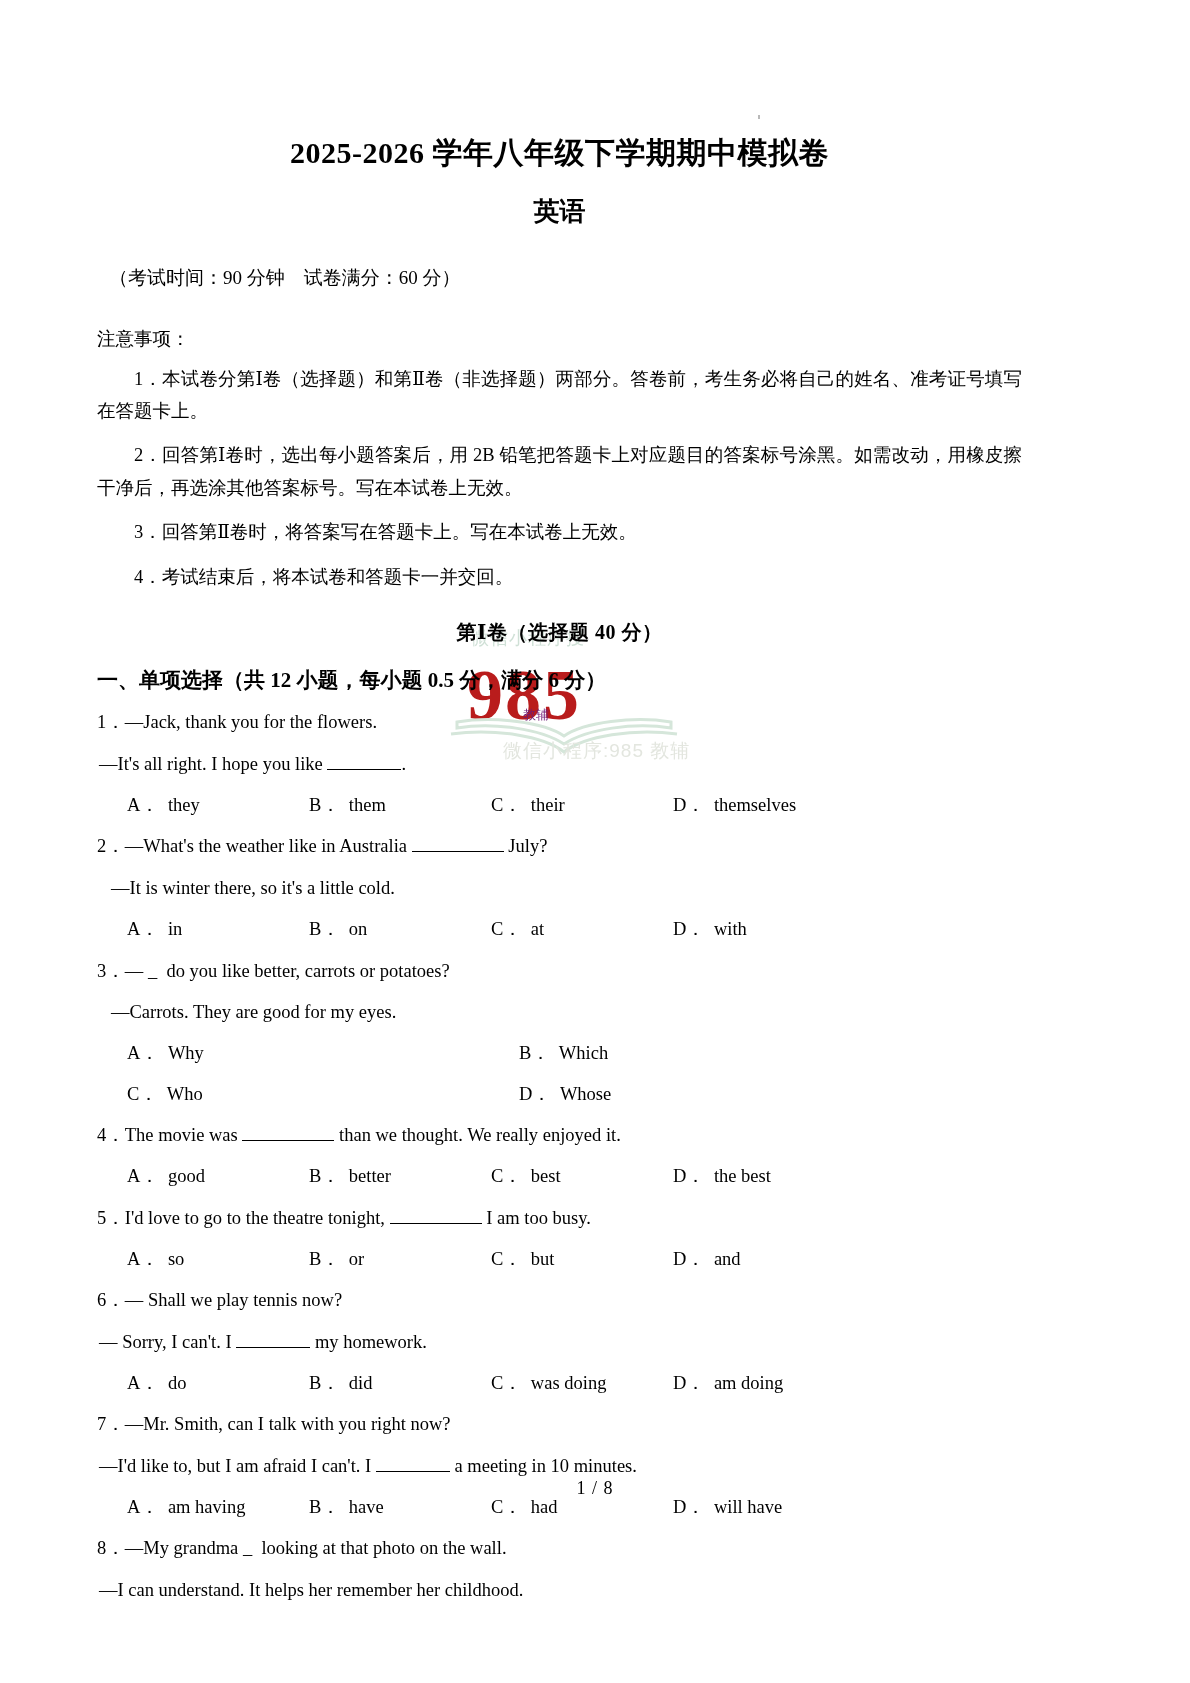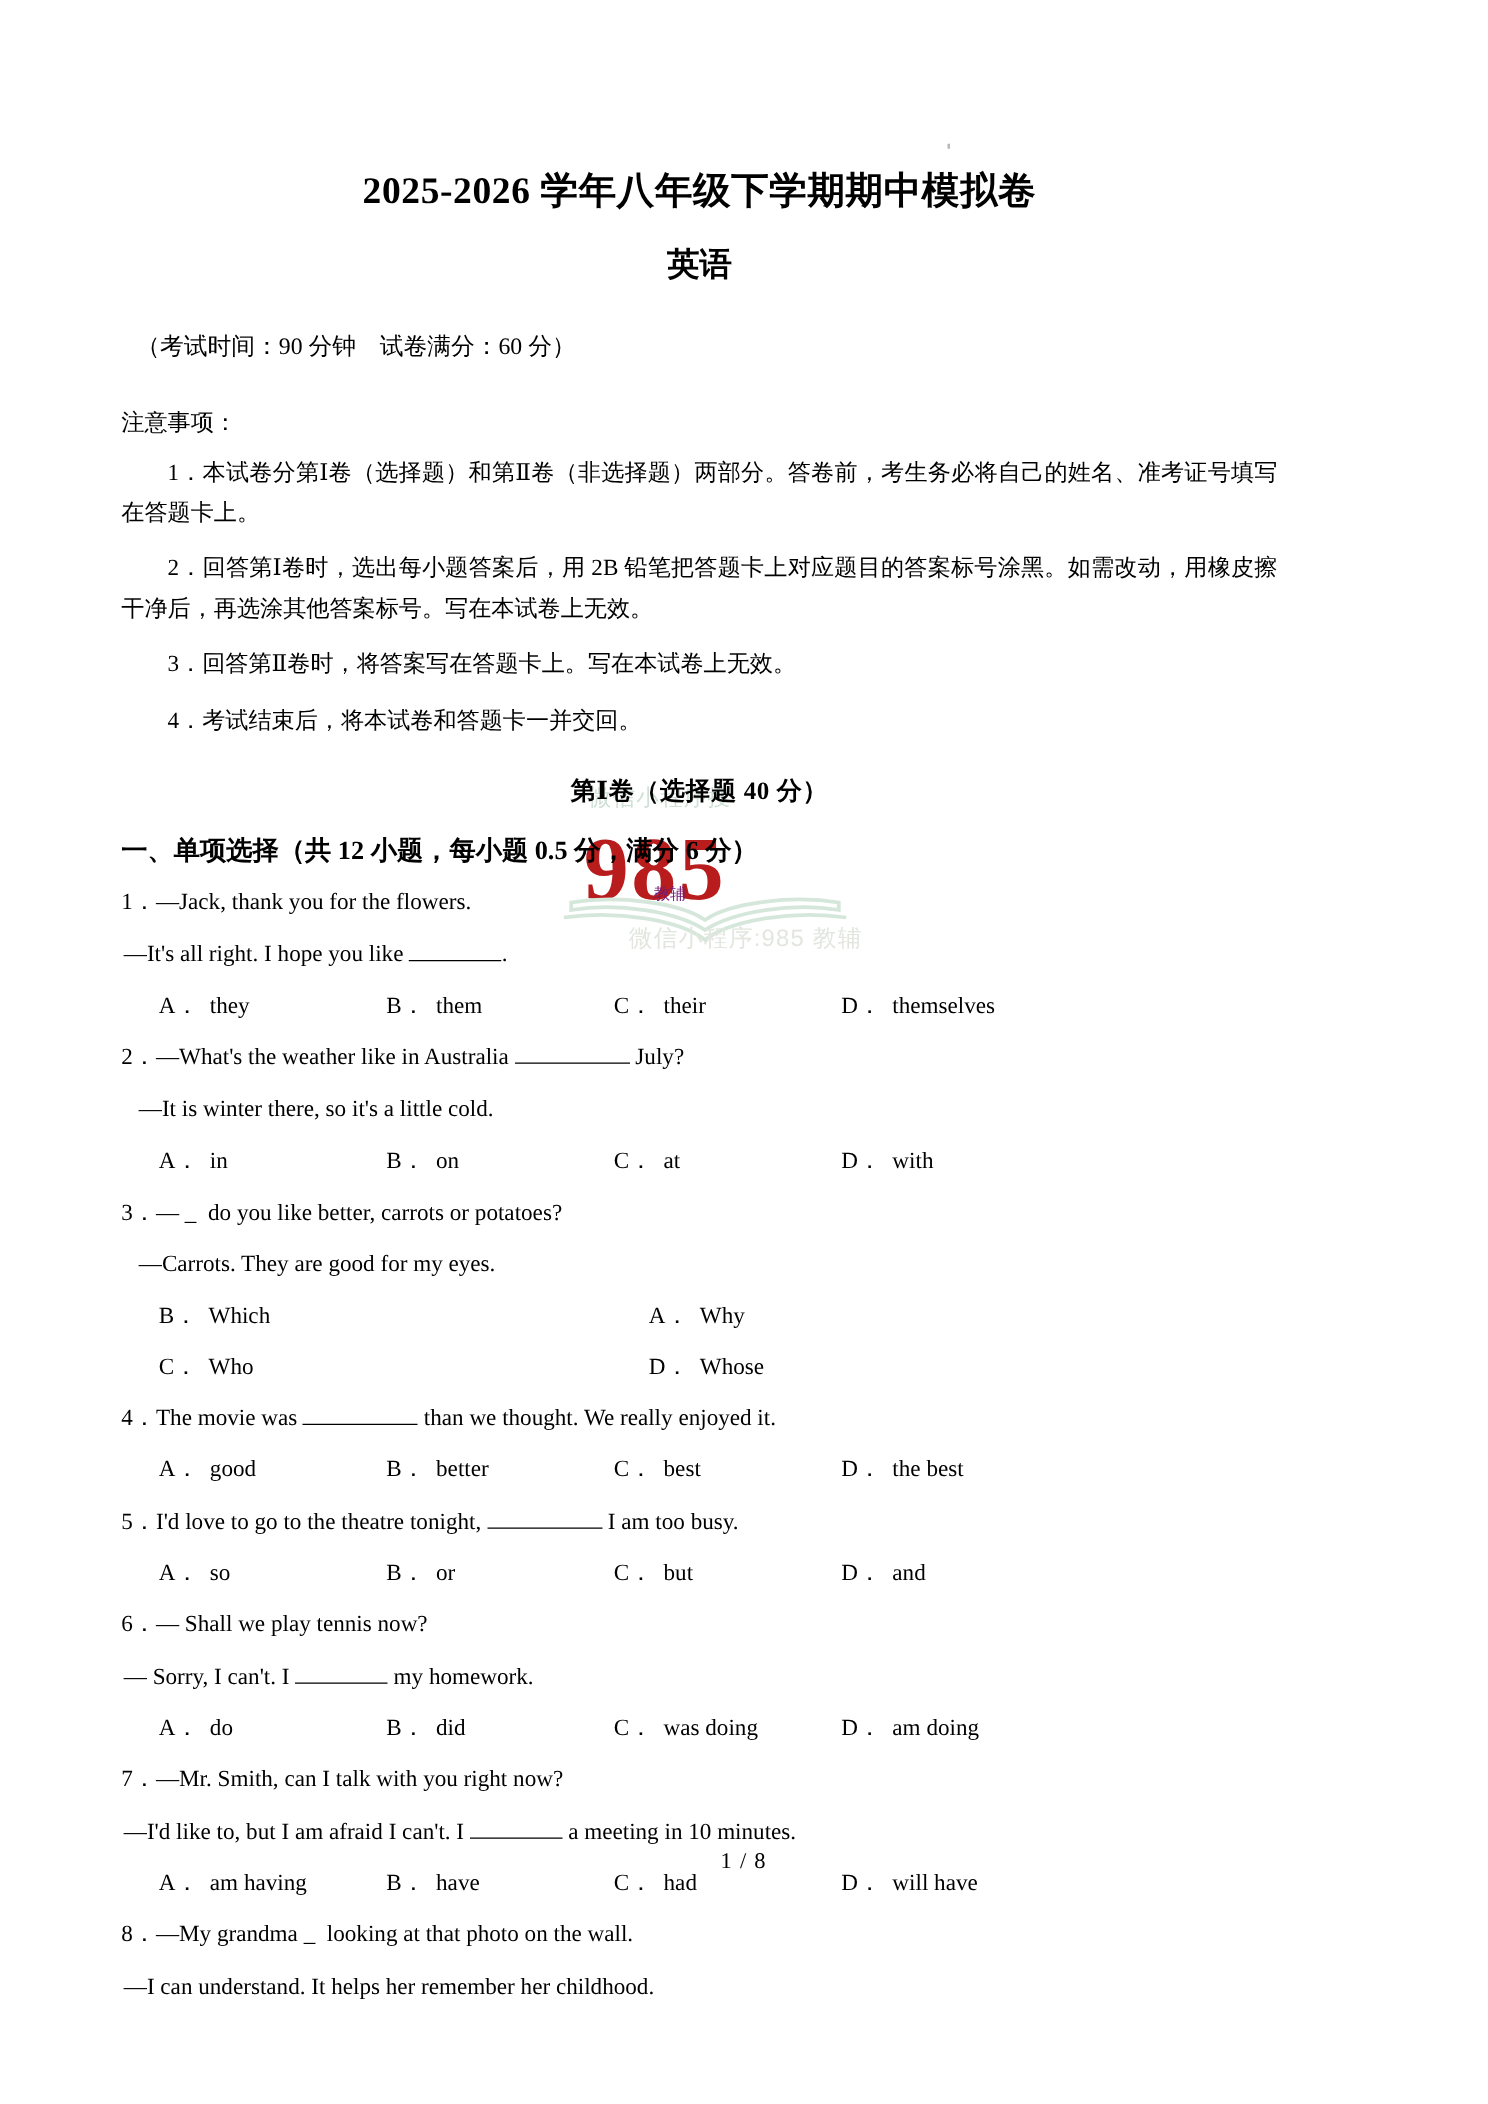--- a/index.html
+++ b/index.html
@@ -255,22 +255,22 @@
         <span class="opt"><span class="lt">B．</span><span class="sp"></span><span>on</span></span>
         <span class="opt"><span class="lt">C．</span><span class="sp"></span><span>at</span></span>
         <span class="opt"><span class="lt">D．</span><span class="sp"></span><span>with</span></span>
       </div>
     </div>
 
     <div class="qblock">
       <p class="qline stem"><span>3．</span><span>— _  do you like better, carrots or potatoes?</span></p>
       <p class="qline reply-in">—Carrots. They are good for my eyes.</p>
       <div class="opts two">
+        <span class="opt"><span class="lt">A．</span><span class="sp"></span><span>Why</span></span>
         <span class="opt"><span class="lt">B．</span><span class="sp"></span><span>Which</span></span>
-        <span class="opt"><span class="lt">A．</span><span class="sp"></span><span>Why</span></span>
       </div>
       <div class="opts two">
         <span class="opt"><span class="lt">C．</span><span class="sp"></span><span>Who</span></span>
         <span class="opt"><span class="lt">D．</span><span class="sp"></span><span>Whose</span></span>
       </div>
     </div>
 
     <div class="qblock">
       <p class="qline stem"><span>4．</span><span>The movie was </span><span class="blank b-lg"></span><span> than we thought. We really enjoyed it.</span></p>
       <div class="opts four">

